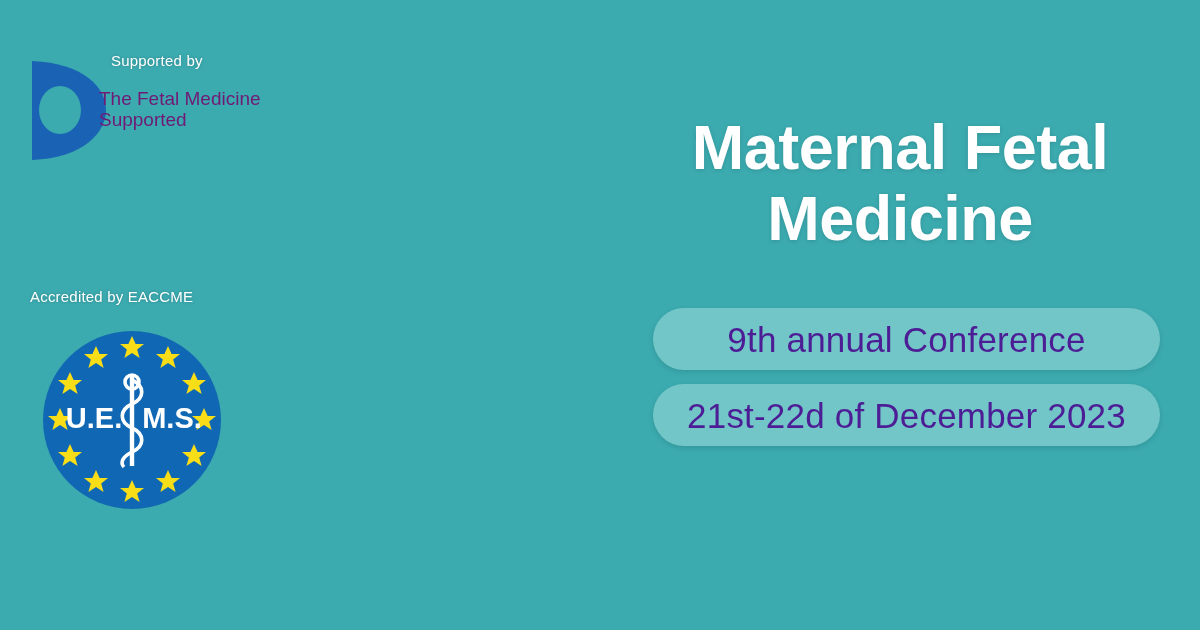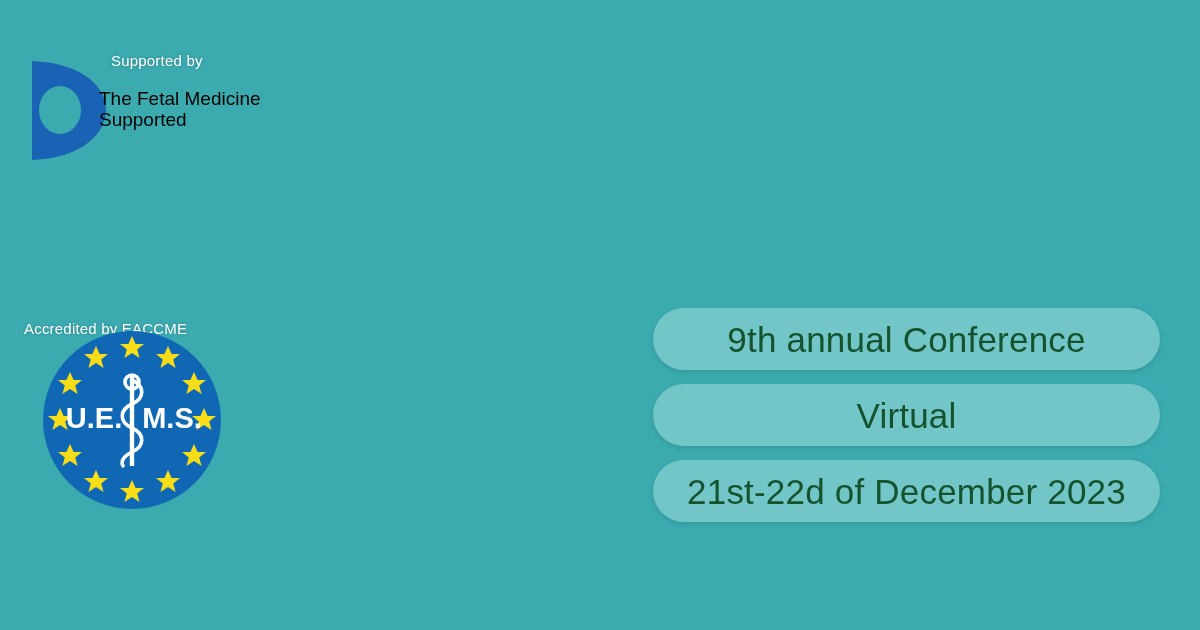--- a/index.html
+++ b/index.html
@@ -25,33 +25,33 @@
   .credit-label{
     position:absolute;
     color:#ffffff;
     font-size:15px;
     letter-spacing:.2px;
     white-space:nowrap;
     z-index:40;
     text-shadow:0 0 3px rgba(25,40,60,.30);
   }
   #supported-by{ left:92px;  top:52px;margin-left:19px; }
-  #accredited-by{ left:24px; top:288px;margin-top:32px; }
+  #accredited-by{ left:30px; top:288px; }
 
   #fmf-logo{
     position:absolute; left:26px; top:58px;
     width:82px; height:105px;
     z-index:40;
   }
   #fmf-wordmark{
     position:absolute; left:99px; top:88px;
     z-index:40;
     font-size:19px;
     line-height:21px;
-    color:#000000;
+    color:#701a75;
     white-space:nowrap;
     font-weight:400;
   }
   #fmf-wordmark span{ display:block; }
 
   #uems-logo{
     position:absolute; left:42px; top:330px;
     width:180px; height:180px;
     z-index:40;
   }
@@ -77,21 +77,21 @@
     z-index:45;
     display:flex; flex-direction:column;
     gap:14px;
   }
   .pill{
     height:62px;
     border-radius:31px;
     background:#73C6C8;
     box-shadow:0 2px 5px rgba(20,50,55,.16);
     display:flex; align-items:center; justify-content:center;
-    color:#14532d;
+    color:#4c1d95;
     font-size:35px;
     line-height:1;
     letter-spacing:.2px;
     white-space:nowrap;
   }
 </style>
 </head>
 <body>
 
 <div id="banner">
@@ -325,20 +325,23 @@
     <g stroke="#FFFFFF" fill="none" stroke-width="3.6">
       <line x1="90" y1="44" x2="90" y2="136" stroke-width="4.4"></line>
       <path d="M 90 50 C 103 56 103 68 90 74 C 77 80 77 92 90 98
                C 103 104 103 116 90 122 C 80 127 78 133 82 137"></path>
       <circle cx="90" cy="52" r="7" fill="none"></circle>
     </g>
     <text x="52" y="98" fill="#FFFFFF" font-family="Liberation Sans, sans-serif" font-size="29" font-weight="bold" text-anchor="middle">U.E.</text>
     <text x="130" y="98" fill="#FFFFFF" font-family="Liberation Sans, sans-serif" font-size="29" font-weight="bold" text-anchor="middle">M.S.</text>
   </svg>
 
+  <div id="title">
+    <span class="line">Maternal Fetal</span>
+    <span class="line">Medicine</span>
+  </div>
 
   <div id="pill-stack">
     <div class="pill">9th annual Conference</div>
-    <div class="pill">Virtual</div>
     <div class="pill">21st-22d of December 2023</div>
   </div>
 
 </div>
 
 </body></html>

